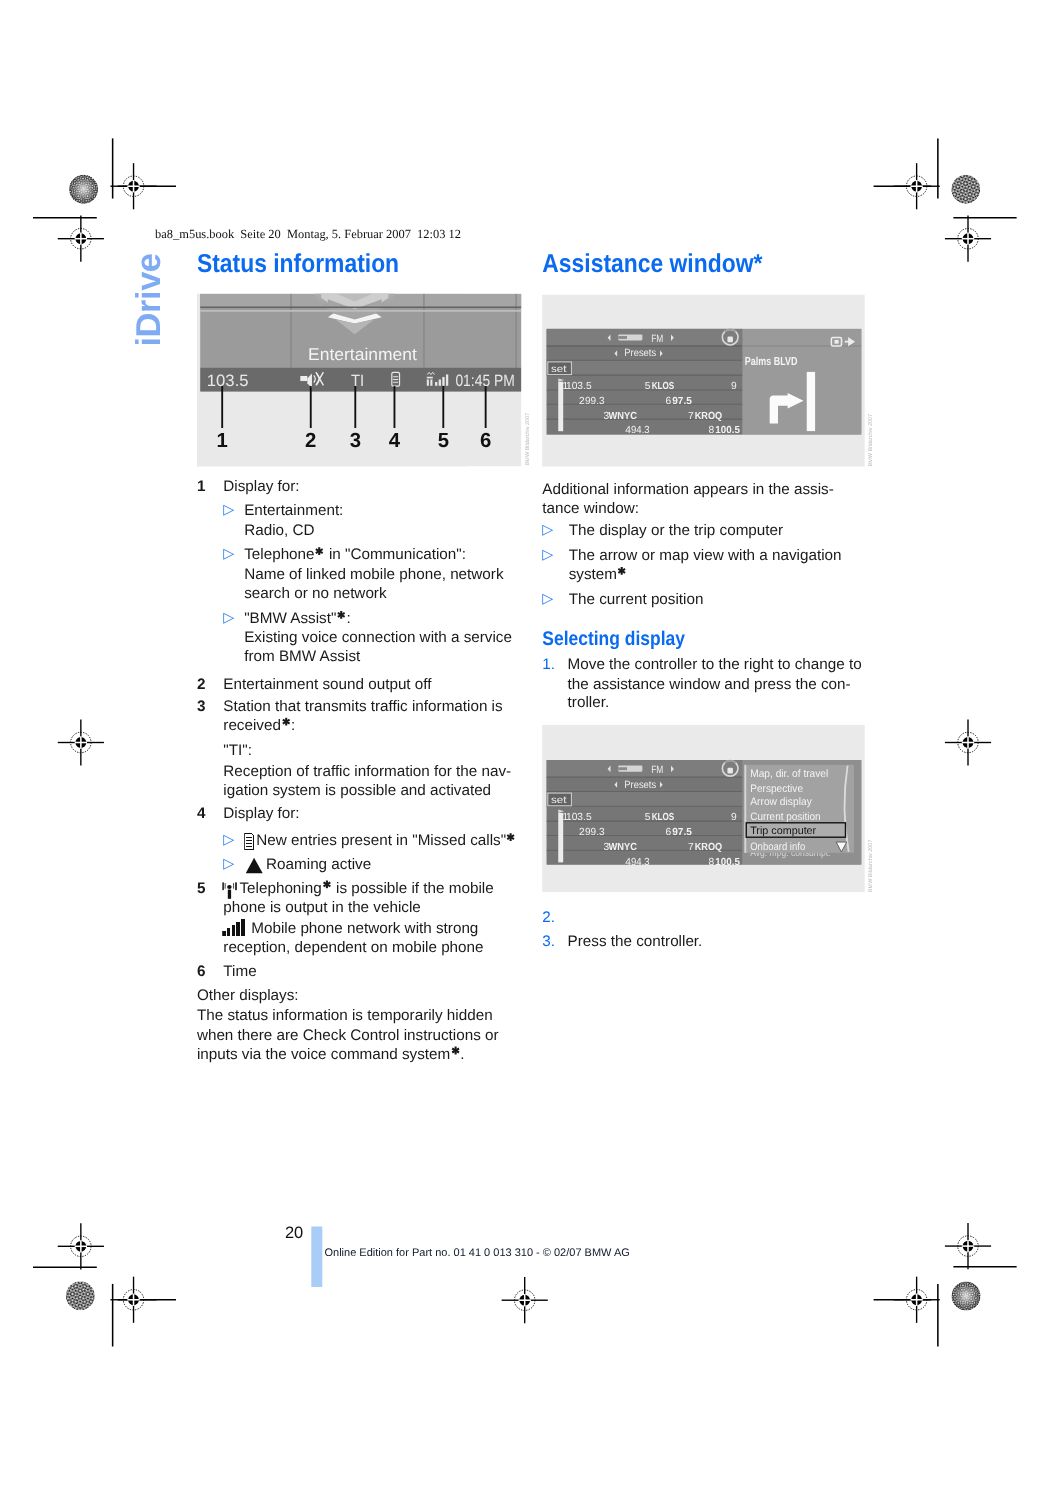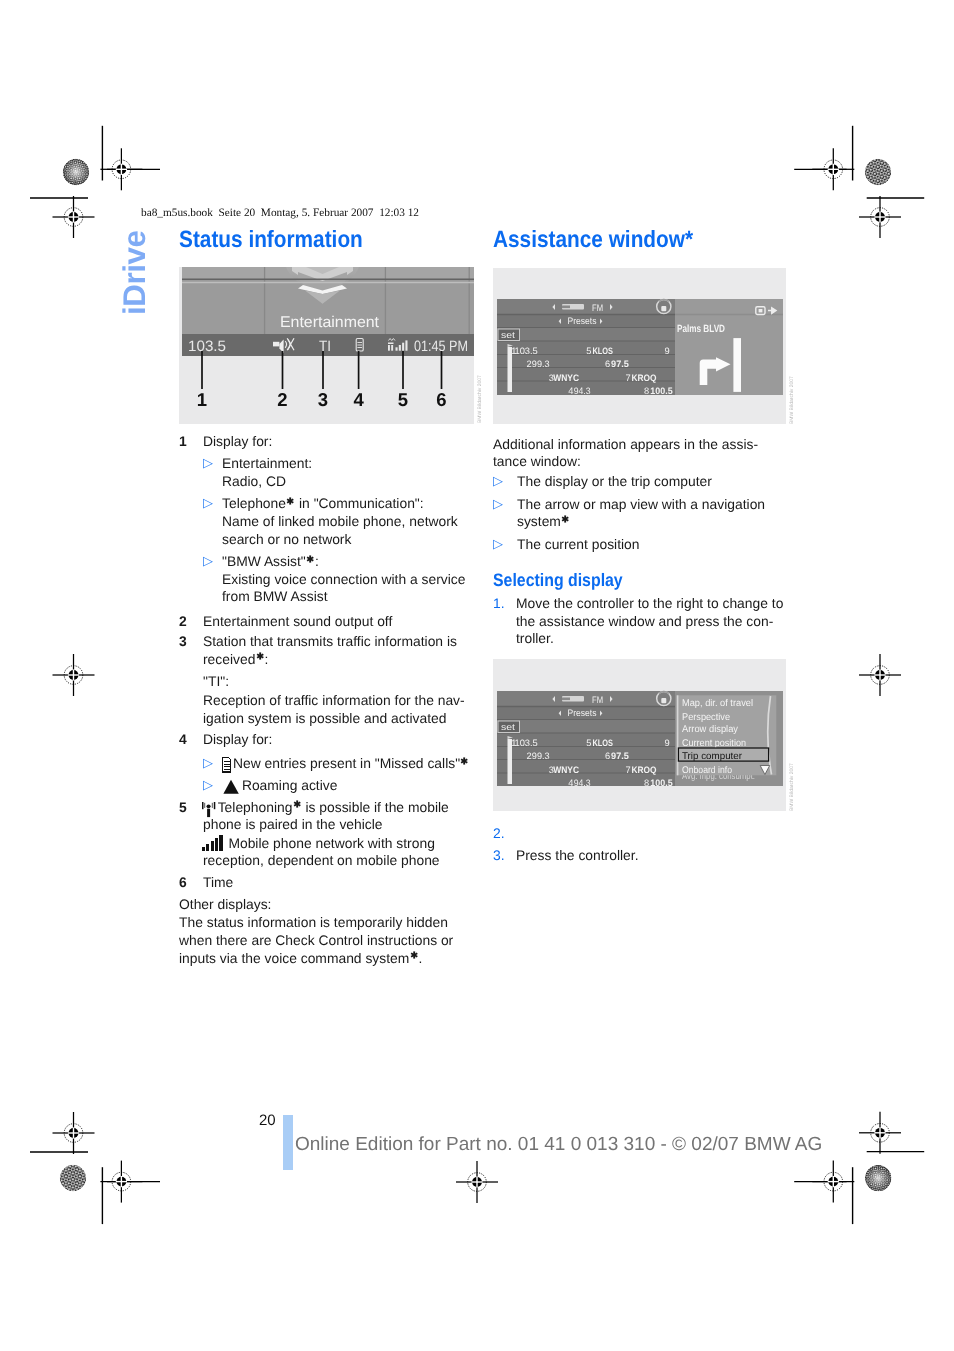--- a/index.html
+++ b/index.html
@@ -25,21 +25,21 @@
   .ast{display:inline-block;width:8.4px;height:8px;position:relative;top:-3.2px;vertical-align:baseline;margin:0 0.4px;}
   .ast svg{display:block;}
 
   
   .fig{position:absolute;background:#ececed;border:0;}
   .cred{position:absolute;font-size:5.0px;color:#b9b9b9;transform-origin:0 0;transform:rotate(-90deg);white-space:nowrap;font-family:"Liberation Sans",sans-serif;}
 
   
   .pagenum{position:absolute;font-size:15px;color:#111;}
   .ftbar{position:absolute;background:#a9cdf6;}
-  .ftxt{position:absolute;font-size:19px;color:#737373;white-space:nowrap;}
+  .ftxt{position:absolute;font-size:10px;color:#0f172a;white-space:nowrap;}
 </style>
 </head>
 <body>
 
 <div class="page">
 
 <svg class="marks" width="954" height="1351" viewBox="0 0 954 1351" style="position:absolute;left:0;top:0;">
   <defs>
     <g id="regmark">
       <circle cx="0" cy="0" r="9.3" fill="none" stroke="#000" stroke-width="0.85" stroke-dasharray="1.2 1.2"></circle>
@@ -351,21 +351,21 @@
       <rect x="5.1" y="6.7" width="3.0" height="8.4" fill="#111"></rect>
     </svg>
   </span>
   <span class="ln" style="position:absolute;left:217.7px;top:797.5px;">Telephoning<span class="ast"><svg width="8.4" height="8" viewBox="0 0 84 80">
             <g stroke="#1a1a1a" stroke-width="19" stroke-linecap="butt">
               <line x1="42" y1="4" x2="42" y2="76"></line>
               <line x1="10.8" y1="22" x2="73.2" y2="58"></line>
               <line x1="10.8" y1="58" x2="73.2" y2="22"></line>
             </g>
           </svg></span> is possible if the mobile</span>
-  <span class="ln" style="position:absolute;left:203px;top:815px;">phone is paired in the vehicle</span>
+  <span class="ln" style="position:absolute;left:203px;top:815px;">phone is output in the vehicle</span>
   <span class="inline-icon" style="position:absolute;left:202.1px;top:835.1px;">
     <svg width="25" height="16" viewBox="0 0 25 16" shape-rendering="crispEdges">
       <rect x="0" y="11.6" width="3.1" height="4" fill="#111"></rect>
       <rect x="4.3" y="8.7" width="3.1" height="6.9" fill="#111"></rect>
       <rect x="8.6" y="5.8" width="3.1" height="9.8" fill="#111"></rect>
       <rect x="12.9" y="2.9" width="3.1" height="12.7" fill="#111"></rect>
       <rect x="17.2" y="0" width="3.4" height="15.6" fill="#111"></rect>
     </svg>
   </span>
   <span class="ln" style="position:absolute;left:228.4px;top:833.5px;">Mobile phone network with strong</span>

